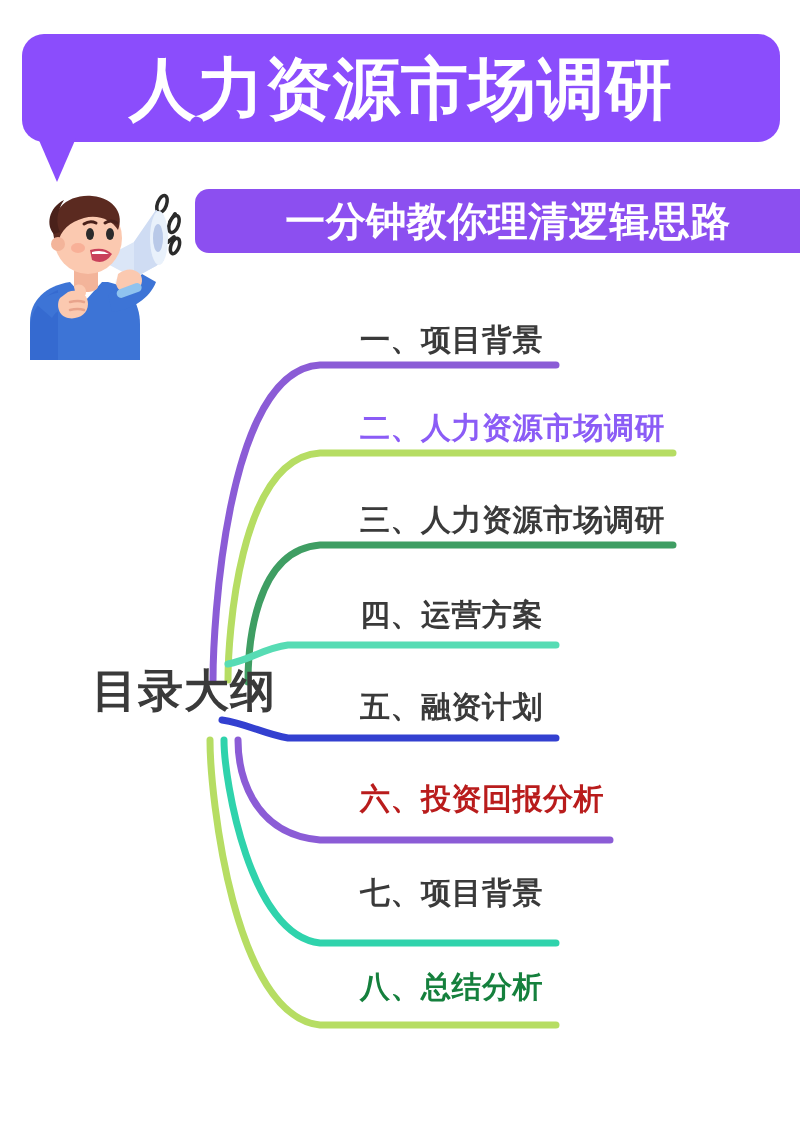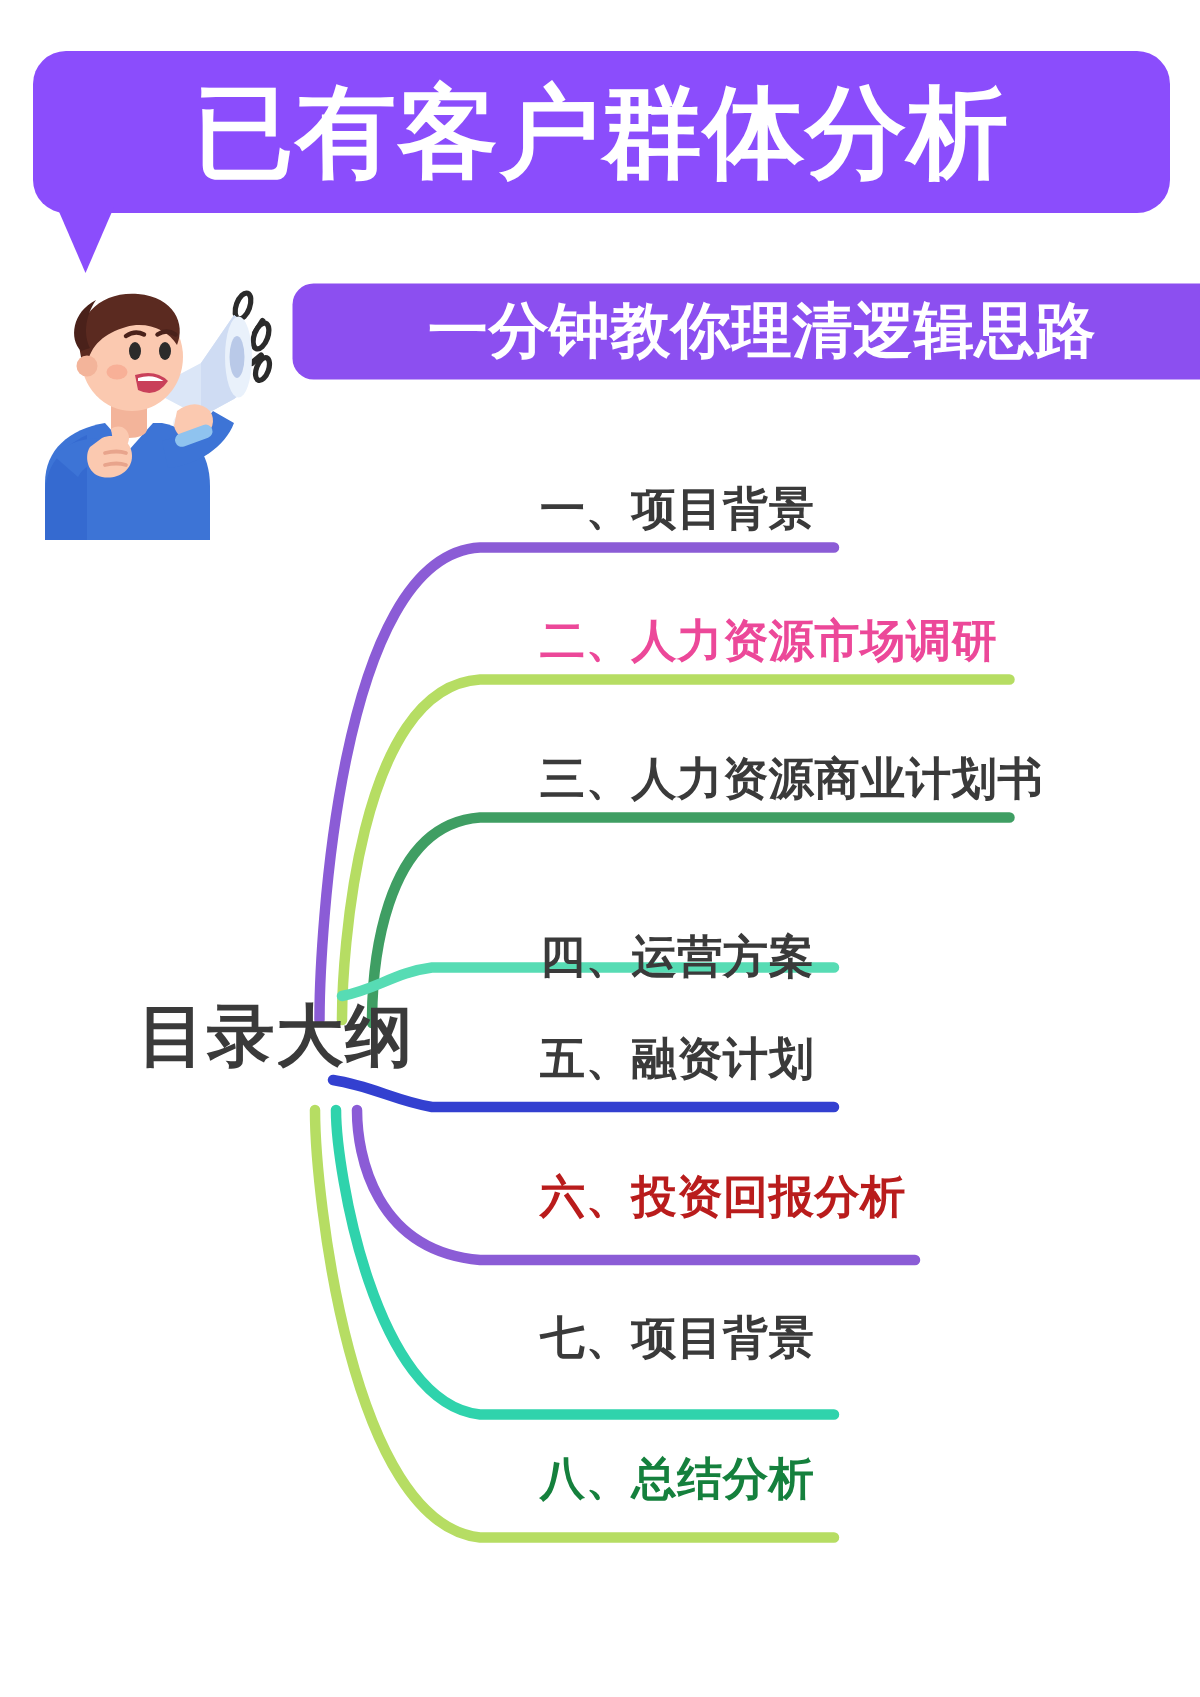--- a/index.html
+++ b/index.html
@@ -110,21 +110,21 @@
     letter-spacing: 1px;
     text-align: right;
   }
 </style>
 </head>
 <body>
 
 <div class="page">
 
   <div class="title-bubble" style="background: rgb(139, 77, 252);">
-    <div class="title-text" style="color: rgb(255, 255, 255);">已有客户群体分析</div>
+    <div class="title-text" style="color: rgb(255, 255, 255);">人力资源市场调研</div>
   </div>
   <svg class="bubble-tail" viewBox="0 0 40 44">
     <path d="M0 0 L38 0 L19 44 Z" fill="#8b4dfc"></path>
   </svg>
 
   <div class="subtitle-pill" style="background: rgb(140, 79, 240);">
     <div class="subtitle-text" style="color: rgb(255, 255, 255);">一分钟教你理清逻辑思路</div>
   </div>
 
   <svg class="mascot" viewBox="0 0 185 178">
@@ -188,23 +188,23 @@
         <path id="branch-path-2" d="M248 382 C248 348 254 250 320 245 L673 245" stroke="#3f9e63"></path>
         <path id="branch-path-3" d="M228 364 C250 360 264 348 288 345 L556 345" stroke="#57dcb4"></path>
         <path id="branch-path-4" d="M222 420 C248 424 264 434 288 438 L556 438" stroke="#3340d0"></path>
         <path id="branch-path-5" d="M238 440 C238 470 250 534 320 540 L610 540" stroke="#8b5cd6"></path>
         <path id="branch-path-6" d="M224 440 C224 480 250 636 320 643 L556 643" stroke="#2fd3ac"></path>
         <path id="branch-path-7" d="M210 440 C210 496 234 716 320 725 L556 725" stroke="#b6dd63"></path>
       </g>
     </svg>
 
     <div class="branch-label" style="left: 360px; top: 25px; color: rgb(58, 58, 58);">一、项目背景</div>
-    <div class="branch-label" style="left: 360px; top: 113px; color: #ec4899;">二、人力资源市场调研</div>
-    <div class="branch-label" style="left: 360px; top: 205px; color: rgb(58, 58, 58);">三、人力资源商业计划书</div>
-    <div class="branch-label" style="left: 360px; top: 300px; color: rgb(58, 58, 58); margin-top: 24px;">四、运营方案</div>
+    <div class="branch-label" style="left: 360px; top: 113px; color: #8b5cf6;">二、人力资源市场调研</div>
+    <div class="branch-label" style="left: 360px; top: 205px; color: rgb(58, 58, 58);">三、人力资源市场调研</div>
+    <div class="branch-label" style="left: 360px; top: 300px; color: rgb(58, 58, 58);">四、运营方案</div>
     <div class="branch-label" style="left: 360px; top: 392px; color: rgb(58, 58, 58);">五、融资计划</div>
     <div class="branch-label" style="left: 360px; top: 484px; color: #b91c1c;">六、投资回报分析</div>
     <div class="branch-label" style="left: 360px; top: 578px; color: rgb(58, 58, 58);">七、项目背景</div>
     <div class="branch-label" style="left: 360px; top: 672px; color: #15803d;">八、总结分析</div>
   </div>
 
   <div class="root-label" style="color: rgb(58, 58, 58);">目录大纲</div>
 
 </div>
 

